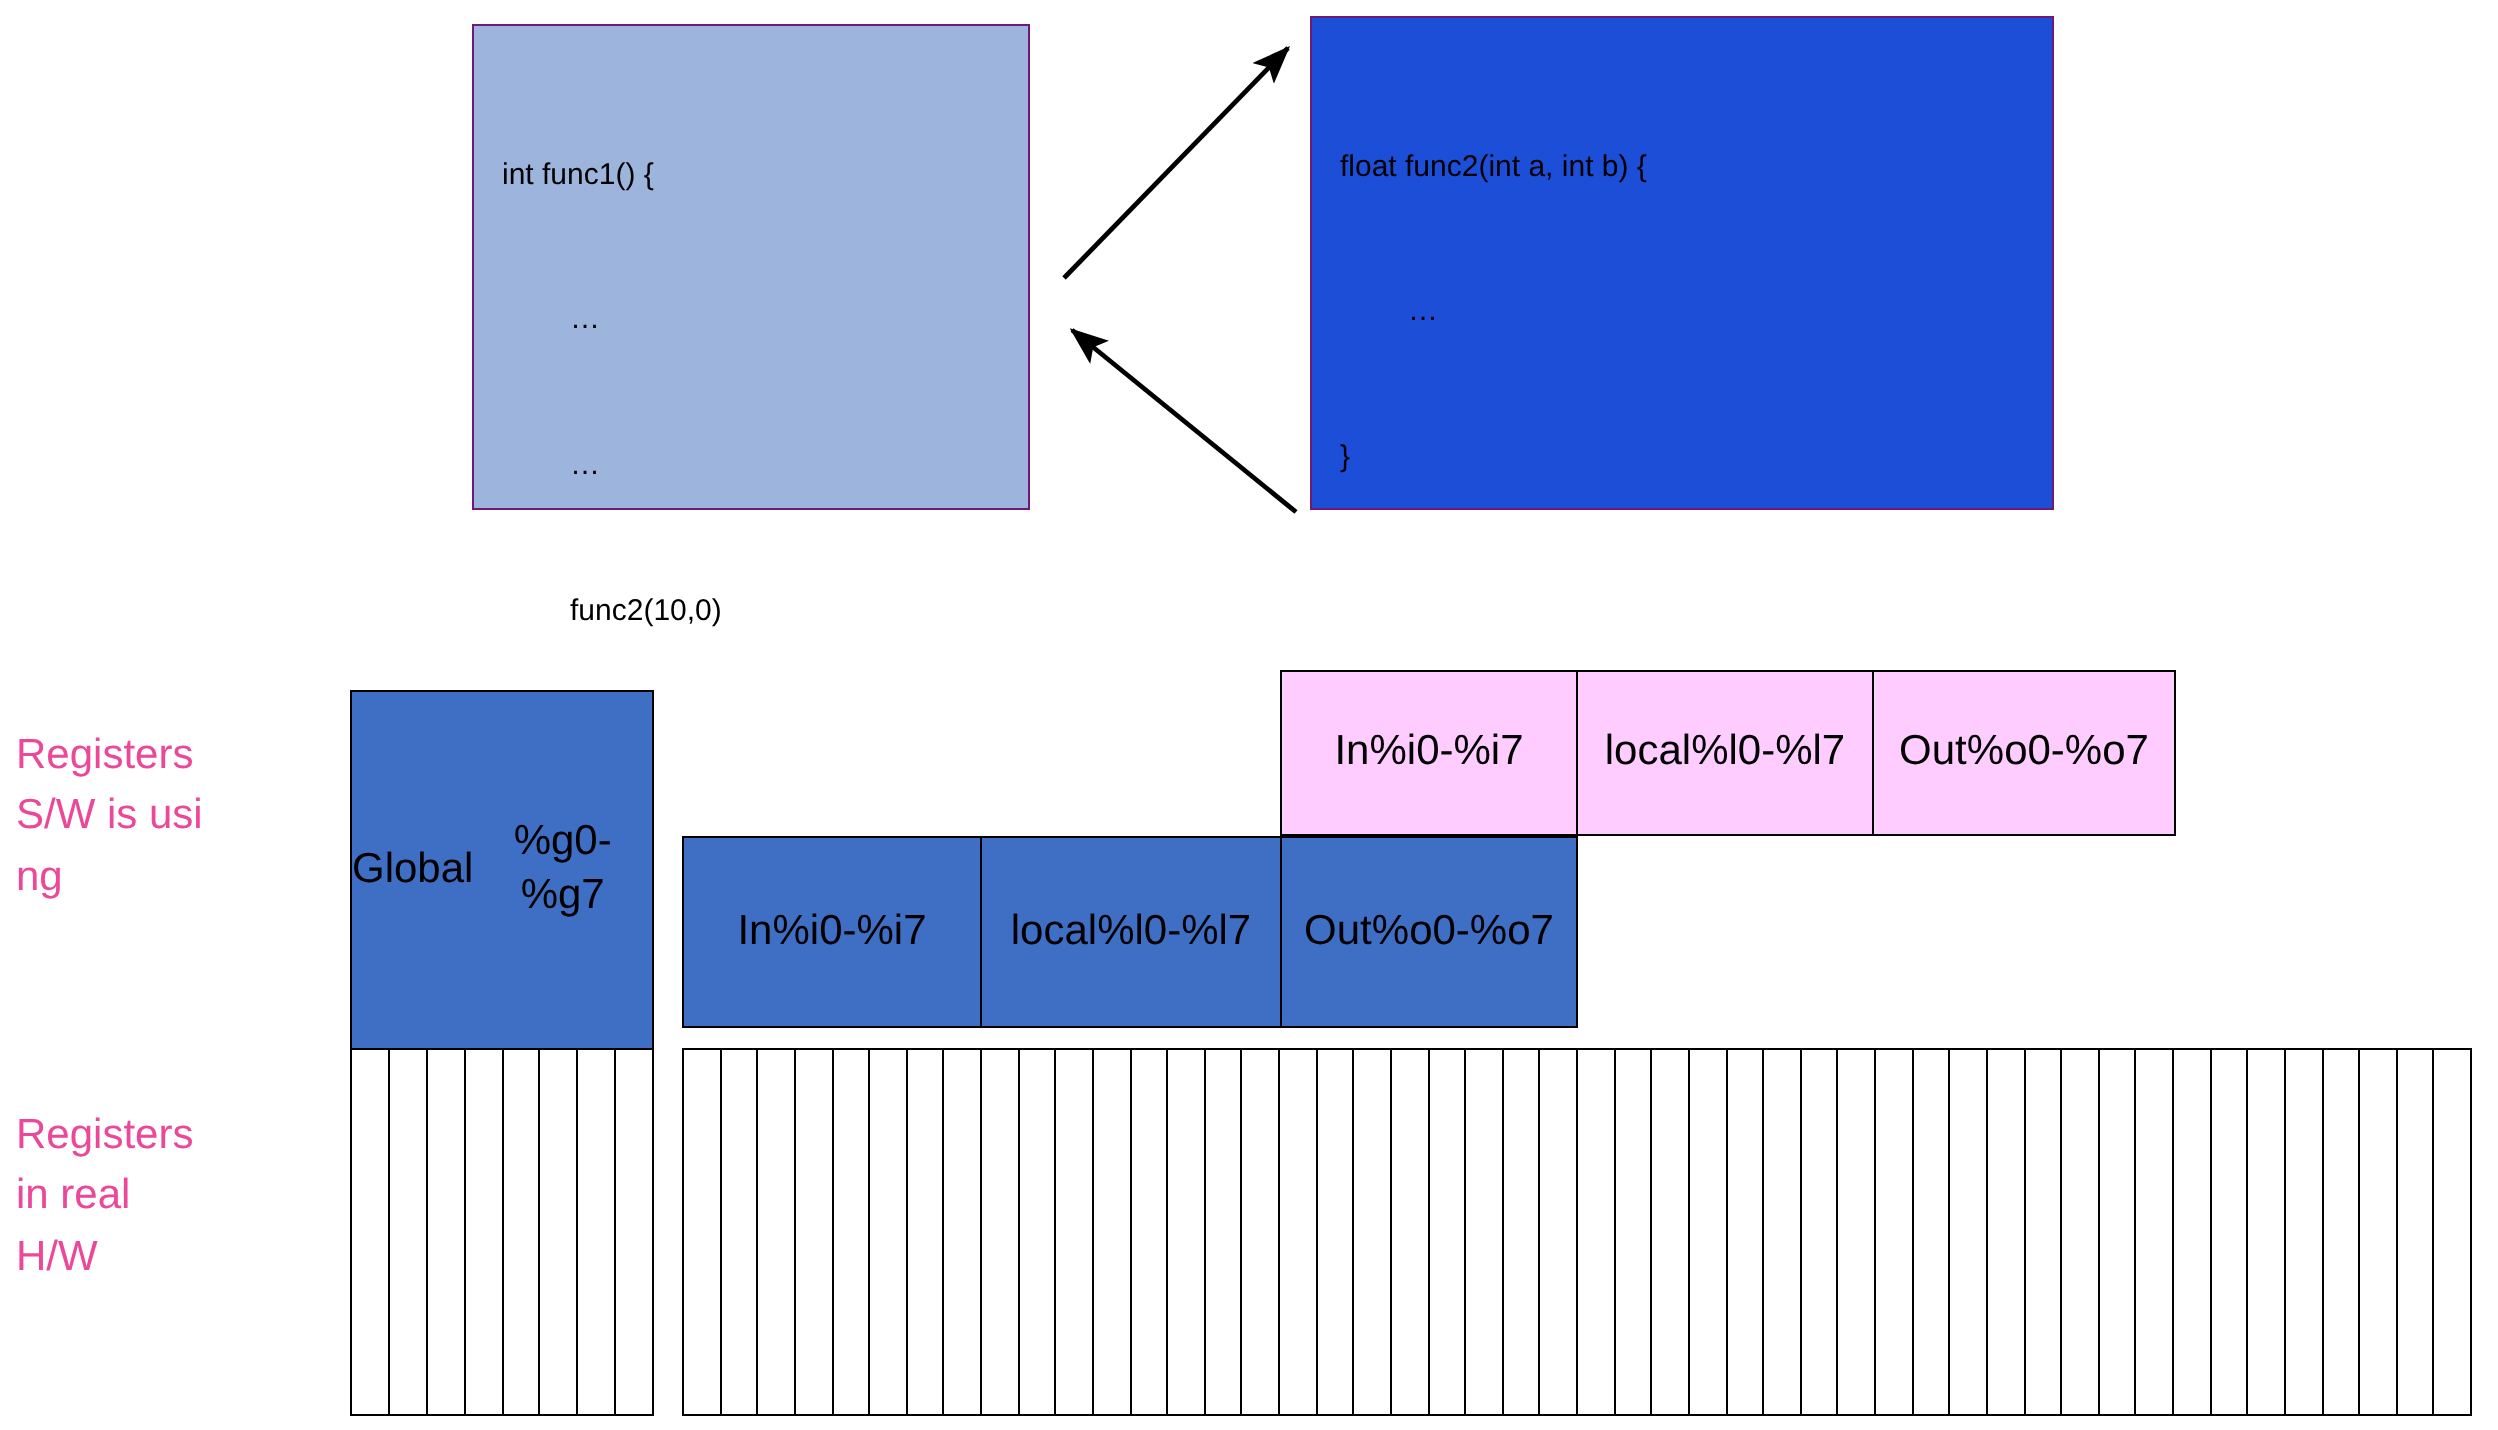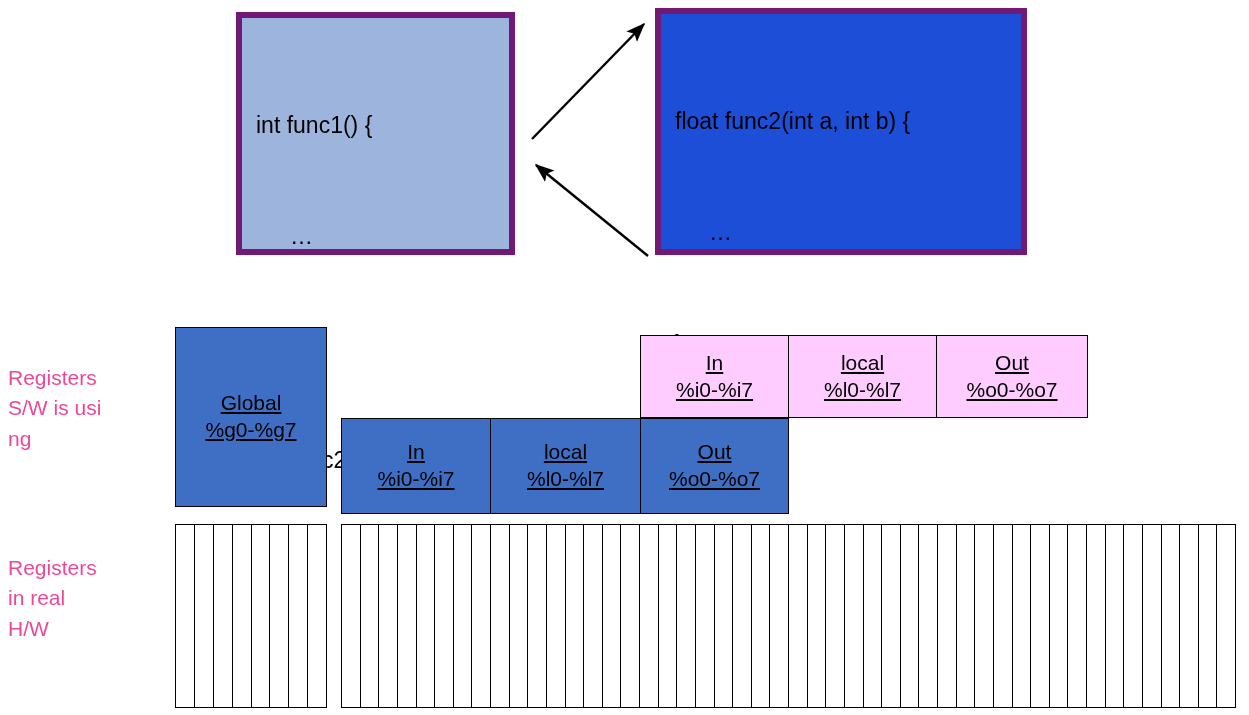--- a/index.html
+++ b/index.html
@@ -12,24 +12,24 @@
     width: 1249px;
     height: 715px;
     background: #ffffff;
     font-family: "Liberation Sans", sans-serif;
     overflow: hidden;
   }
 
   
   .code-box {
     position: absolute;
-    border: 6px solid #701a75;
+    border: 1px solid #701a75;
     box-sizing: border-box;
     padding: 14px 14px 10px 14px;
-    font-size: 23px;
+    font-size: 15px;
     line-height: 1.62;
     color: #000000;
     white-space: pre;
   }
   #func1-box {
     left: 236px;
     top: 12px;
     width: 279px;
     height: 243px;
     background: #9DB4DC;
@@ -66,36 +66,35 @@
   }
   #label-sw  { top: 363px; }
   #label-hw  { top: 553px; }
 
   
   .reg-block {
     position: absolute;
     border: 1px solid #000000;
     box-sizing: border-box;
     display: flex;
-    flex-direction: column;
+    flex-direction: row;
     align-items: center;
     justify-content: center;
     font-size: 21px;
     line-height: 1.28;
     color: #000000;
     text-align: center;
-    text-decoration: underline;
   }
   .blue-fill { background: #3F6FC4; }
   .pink-fill { background: #FFCCFF; }
 
   
   #blk-global {
     left: 175px;
-    top: 327px;
+    top: 345px;
     width: 152px;
     height: 180px;
   }
   
   .pink-row-blk {
     top: 335px;
     height: 83px;
   }
   #blk-pink-in    { left: 640px;  width: 149px; }
   #blk-pink-local { left: 788px;  width: 149px; }

